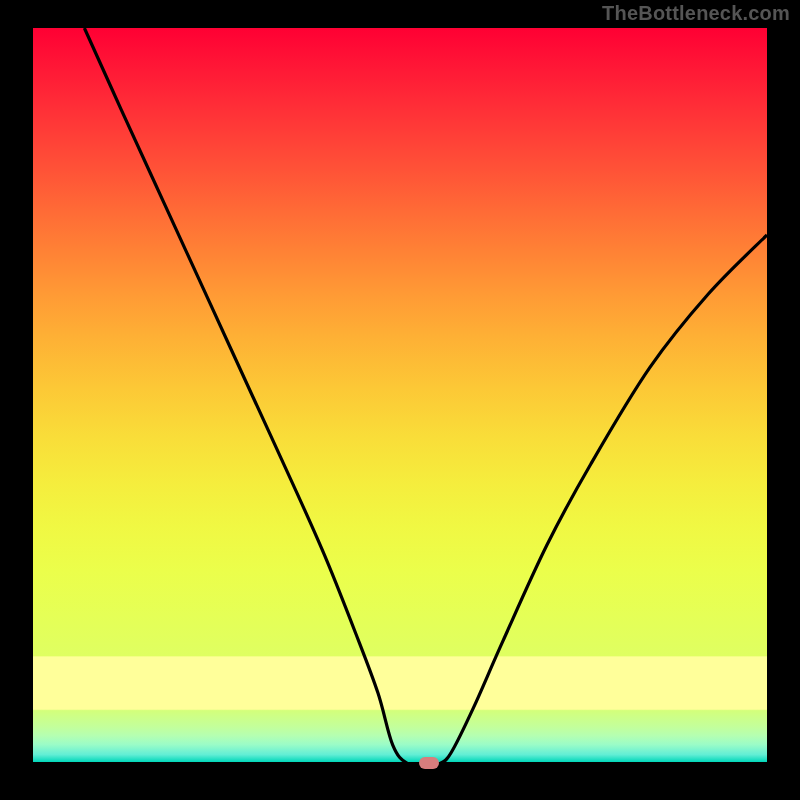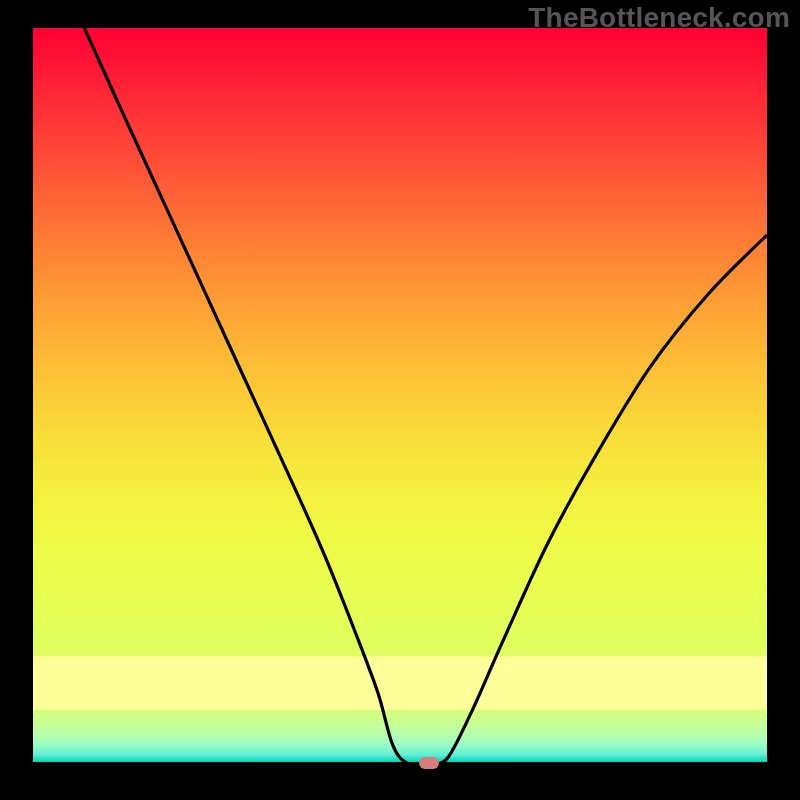--- a/index.html
+++ b/index.html
@@ -14,21 +14,21 @@
   .wrap {
     position: relative;
     width: 800px;
     height: 800px;
   }
   .attribution {
     position: absolute;
     top: 2px;
     right: 10px;
     color: #555;
-    font-size: 28px;
+    font-size: 20px;
     font-weight: 600;
     letter-spacing: 0.2px;
     z-index: 20;
     text-align: center;
   }
   .plot-frame {
     position: absolute;
     left: 33px;
     top: 28px;
     width: 734px;

